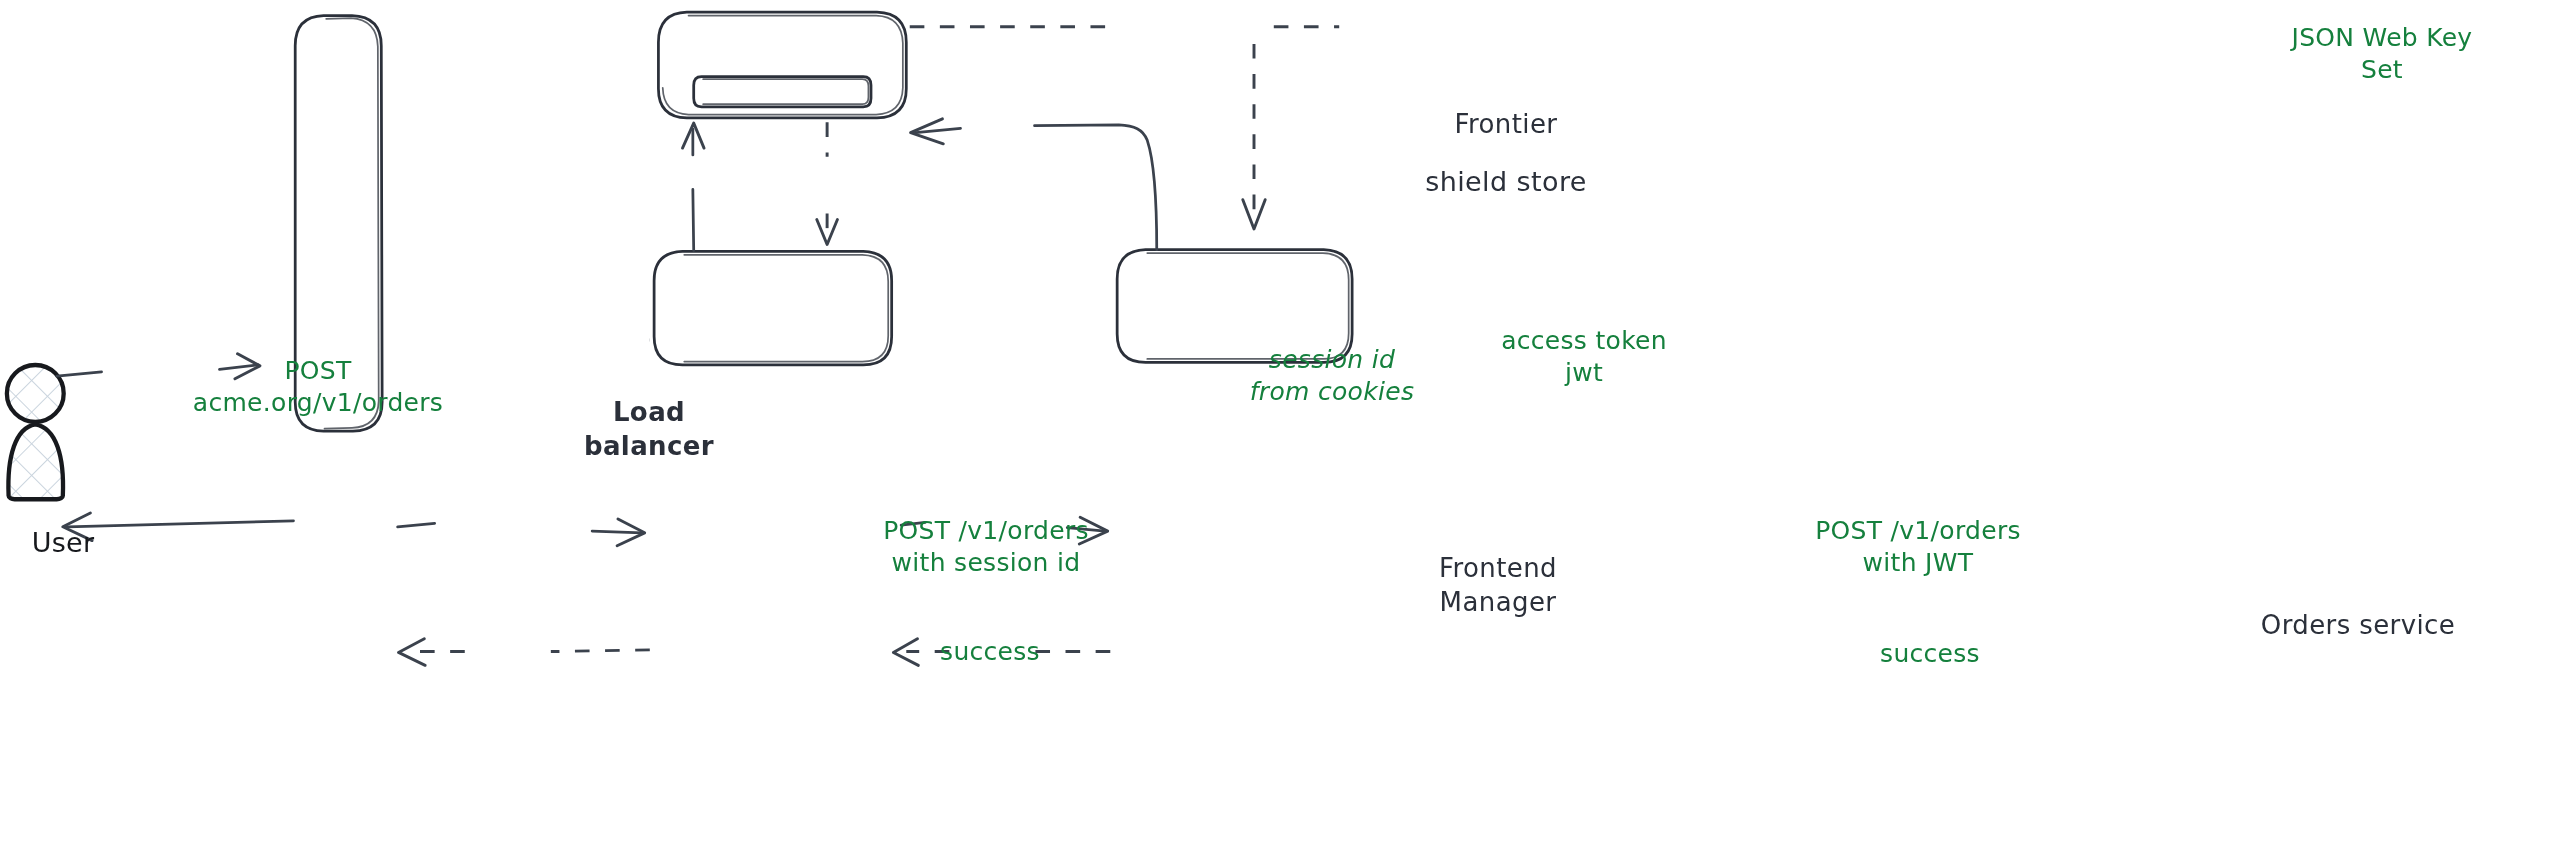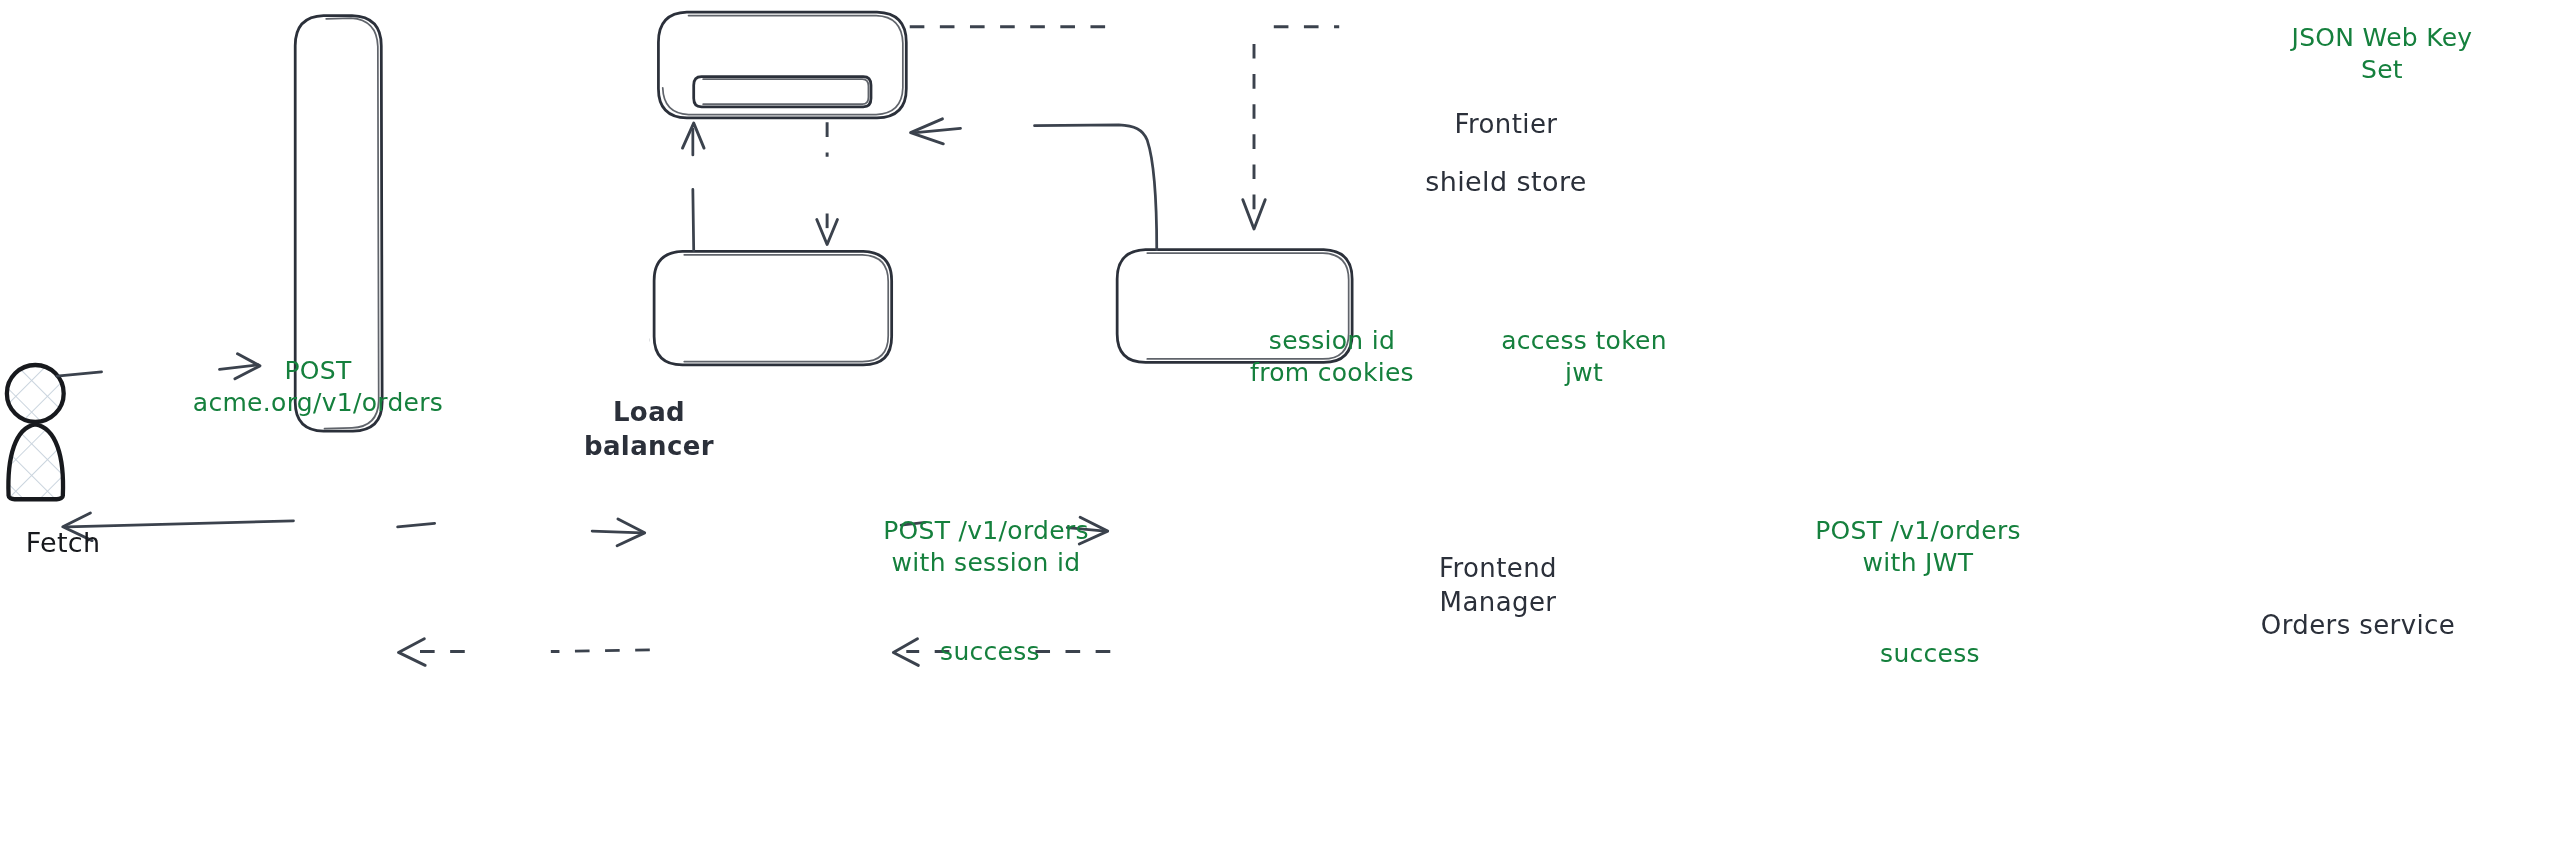--- a/index.html
+++ b/index.html
@@ -220,31 +220,31 @@
 
   <div class="nlabel" style="left:1506px; top:125px;">Frontier</div>
 
   <div class="nlabel" style="left:1506px; top:182px; font-size:27px;">shield store</div>
 
   <div class="nlabel" style="left:1498px; top:586px;">Frontend
 Manager</div>
 
   <div class="nlabel" style="left:2358px; top:598px;margin-top:28px;">Orders service</div>
 
-  <div class="actor-caption" style="left:63px; top:542px;">Fetch</div>
+  <div class="actor-caption" style="left:63px; top:542px;">User</div>
 
   <div class="tlabel" style="left:318px; top:387px;">POST
 acme.org/v1/orders</div>
 
   <div class="tlabel" style="left:986px; top:547px;">POST /v1/orders
 with session id</div>
 
   <div class="tlabel" style="left:990px; top:652px;">success</div>
 
-  <div class="tlabel" style="left:1332px; top:357px;">session id
+  <div class="tlabel" style="left:1332px; top:376px;font-style:italic;">session id
 from cookies</div>
 
   <div class="tlabel" style="left:1584px; top:357px;">access token
 jwt</div>
 
   <div class="tlabel" style="left:1918px; top:547px;">POST /v1/orders
 with JWT</div>
 
   <div class="tlabel" style="left:1930px; top:654px;">success</div>
 

